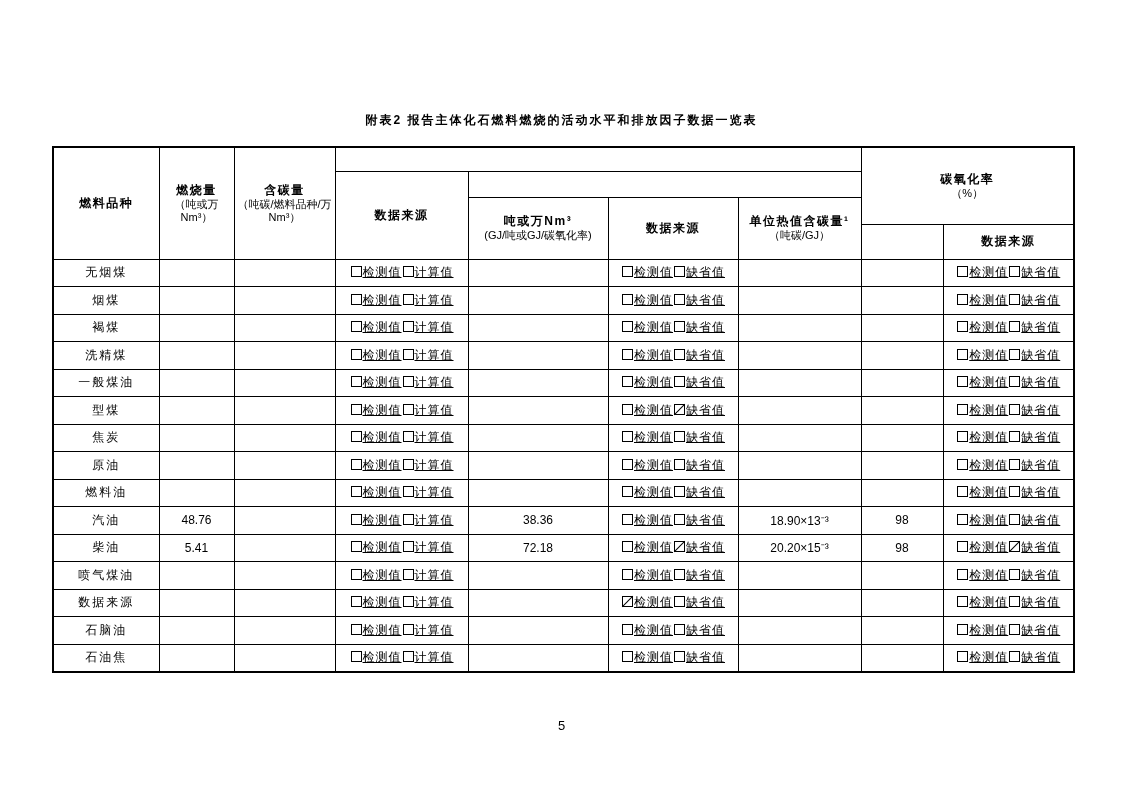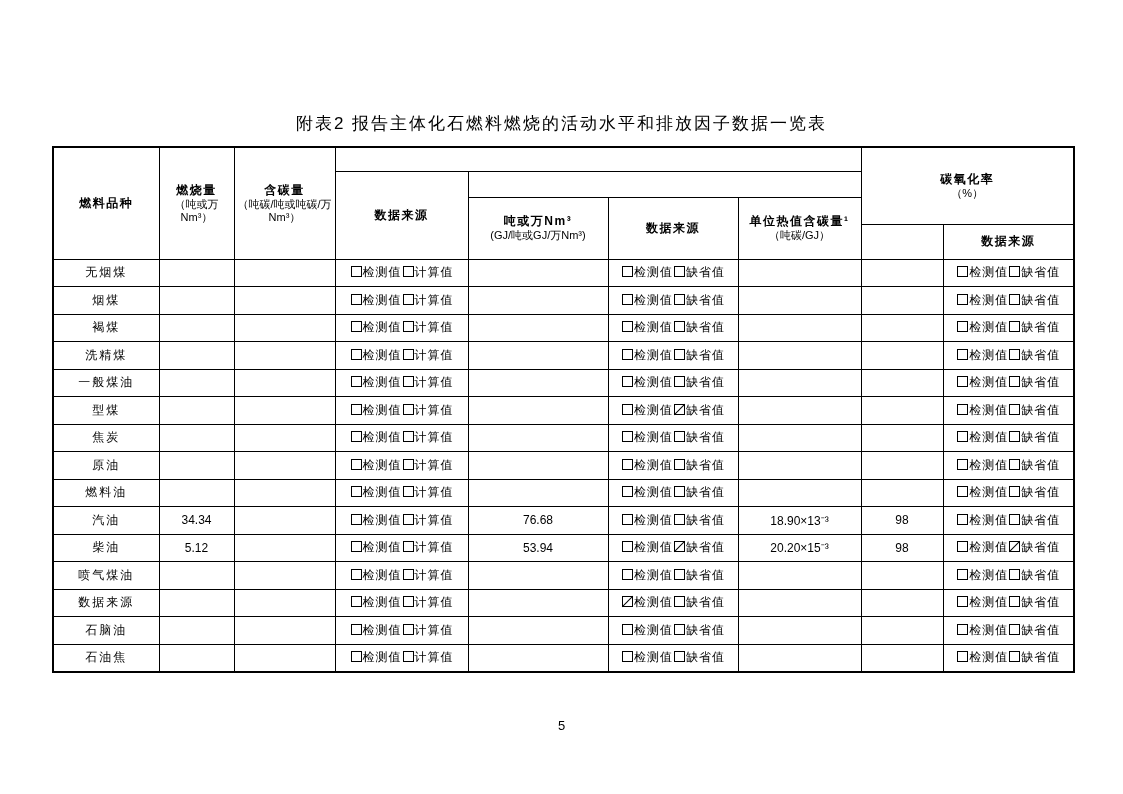--- a/index.html
+++ b/index.html
@@ -8,22 +8,22 @@
     width:1123px;height:794px;
     background:#ffffff;
     font-family:"Liberation Sans", sans-serif;
     color:#000;
     overflow:hidden;
   }
   .doc-title{
     position:absolute;
     top:112px;left:0;width:100%;
     text-align:center;
-    font-size:17px;
-    font-weight:normal;
+    font-size:12px;
+    font-weight:bold;
     letter-spacing:2px;
   }
   table.main{
     position:absolute;
     left:52px;top:146px;
     width:1021px;
     border-collapse:collapse;
     table-layout:fixed;
     border:2px solid #000;
   }
@@ -41,21 +41,21 @@
   thead tr.hr3{height:27px;}
   thead tr.hr4{height:35px;}
   tbody tr{height:27.5px;}
   .hlabel{font-weight:bold;letter-spacing:1.5px;display:block;line-height:1.25;}
   .hunit{font-weight:normal;letter-spacing:0;display:block;font-size:11px;line-height:1.2;}
   .strip2{border-left:none;}
   .src1-th{border-right:none;}
   .oxid-group{border-bottom:none;}
   .oxid-empty{border-top:none;}
   .td-fuel{letter-spacing:2px;}
-  .src-cell{letter-spacing:1px;white-space:nowrap;}
+  .src-cell{letter-spacing:1px;white-space:nowrap;text-decoration:underline;}
   .cb{
     display:inline-block;
     width:11px;height:11px;
     border:1px solid #000;
     position:relative;
     vertical-align:-1px;
     margin:0 1px 0 1px;
     box-sizing:border-box;
   }
   .cb.checked::after{
@@ -96,38 +96,38 @@
       <tr class="hr1">
         <th rowspan="4">
           <span class="hlabel">燃料品种</span>
         </th>
         <th rowspan="4">
           <span class="hlabel">燃烧量</span>
           <span class="hunit">（吨或万Nm³）</span>
         </th>
         <th rowspan="4">
           <span class="hlabel">含碳量</span>
-          <span class="hunit">（吨碳/吨或吨碳/万Nm³）</span>
+          <span class="hunit">（吨碳/燃料品种/万Nm³）</span>
         </th>
         <td colspan="4" class="strip"></td>
         <th colspan="2" rowspan="3" class="oxid-group">
           <span class="hlabel">碳氧化率</span>
           <span class="hunit">（%）</span>
         </th>
       </tr>
       <tr class="hr2">
         <th rowspan="3" class="src1-th">
           <span class="hlabel">数据来源</span>
         </th>
         <td colspan="3" class="strip2"></td>
       </tr>
       <tr class="hr3">
         <th rowspan="2">
           <span class="hlabel">吨或万Nm³</span>
-          <span class="hunit">(GJ/吨或GJ/万Nm³)</span>
+          <span class="hunit">(GJ/吨或GJ/碳氧化率)</span>
         </th>
         <th rowspan="2">
           <span class="hlabel">数据来源</span>
         </th>
         <th rowspan="2">
           <span class="hlabel">单位热值含碳量¹</span>
           <span class="hunit">（吨碳/GJ）</span>
         </th>
       </tr>
       <tr class="hr4">
@@ -232,35 +232,35 @@
           <td></td>
           <td class="src-cell"><span class="cb"></span><span>检测值</span><span class="cb"></span><span>计算值</span></td>
           <td></td>
           <td class="src-cell"><span class="cb"></span><span>检测值</span><span class="cb"></span><span>缺省值</span></td>
           <td></td>
           <td></td>
           <td class="src-cell"><span class="cb"></span><span>检测值</span><span class="cb"></span><span>缺省值</span></td>
         </tr>
         <tr>
           <td class="td-fuel">汽油</td>
-          <td>34.34</td>
-          <td></td>
-          <td class="src-cell"><span class="cb"></span><span>检测值</span><span class="cb"></span><span>计算值</span></td>
-          <td>76.68</td>
+          <td>48.76</td>
+          <td></td>
+          <td class="src-cell"><span class="cb"></span><span>检测值</span><span class="cb"></span><span>计算值</span></td>
+          <td>38.36</td>
           <td class="src-cell"><span class="cb"></span><span>检测值</span><span class="cb"></span><span>缺省值</span></td>
           <td>18.90×13⁻³</td>
           <td>98</td>
           <td class="src-cell"><span class="cb"></span><span>检测值</span><span class="cb"></span><span>缺省值</span></td>
         </tr>
         <tr>
           <td class="td-fuel">柴油</td>
-          <td>5.12</td>
-          <td></td>
-          <td class="src-cell"><span class="cb"></span><span>检测值</span><span class="cb"></span><span>计算值</span></td>
-          <td>53.94</td>
+          <td>5.41</td>
+          <td></td>
+          <td class="src-cell"><span class="cb"></span><span>检测值</span><span class="cb"></span><span>计算值</span></td>
+          <td>72.18</td>
           <td class="src-cell"><span class="cb"></span><span>检测值</span><span class="cb checked"></span><span>缺省值</span></td>
           <td>20.20×15⁻³</td>
           <td>98</td>
           <td class="src-cell"><span class="cb"></span><span>检测值</span><span class="cb checked"></span><span>缺省值</span></td>
         </tr>
         <tr>
           <td class="td-fuel">喷气煤油</td>
           <td></td>
           <td></td>
           <td class="src-cell"><span class="cb"></span><span>检测值</span><span class="cb"></span><span>计算值</span></td>

